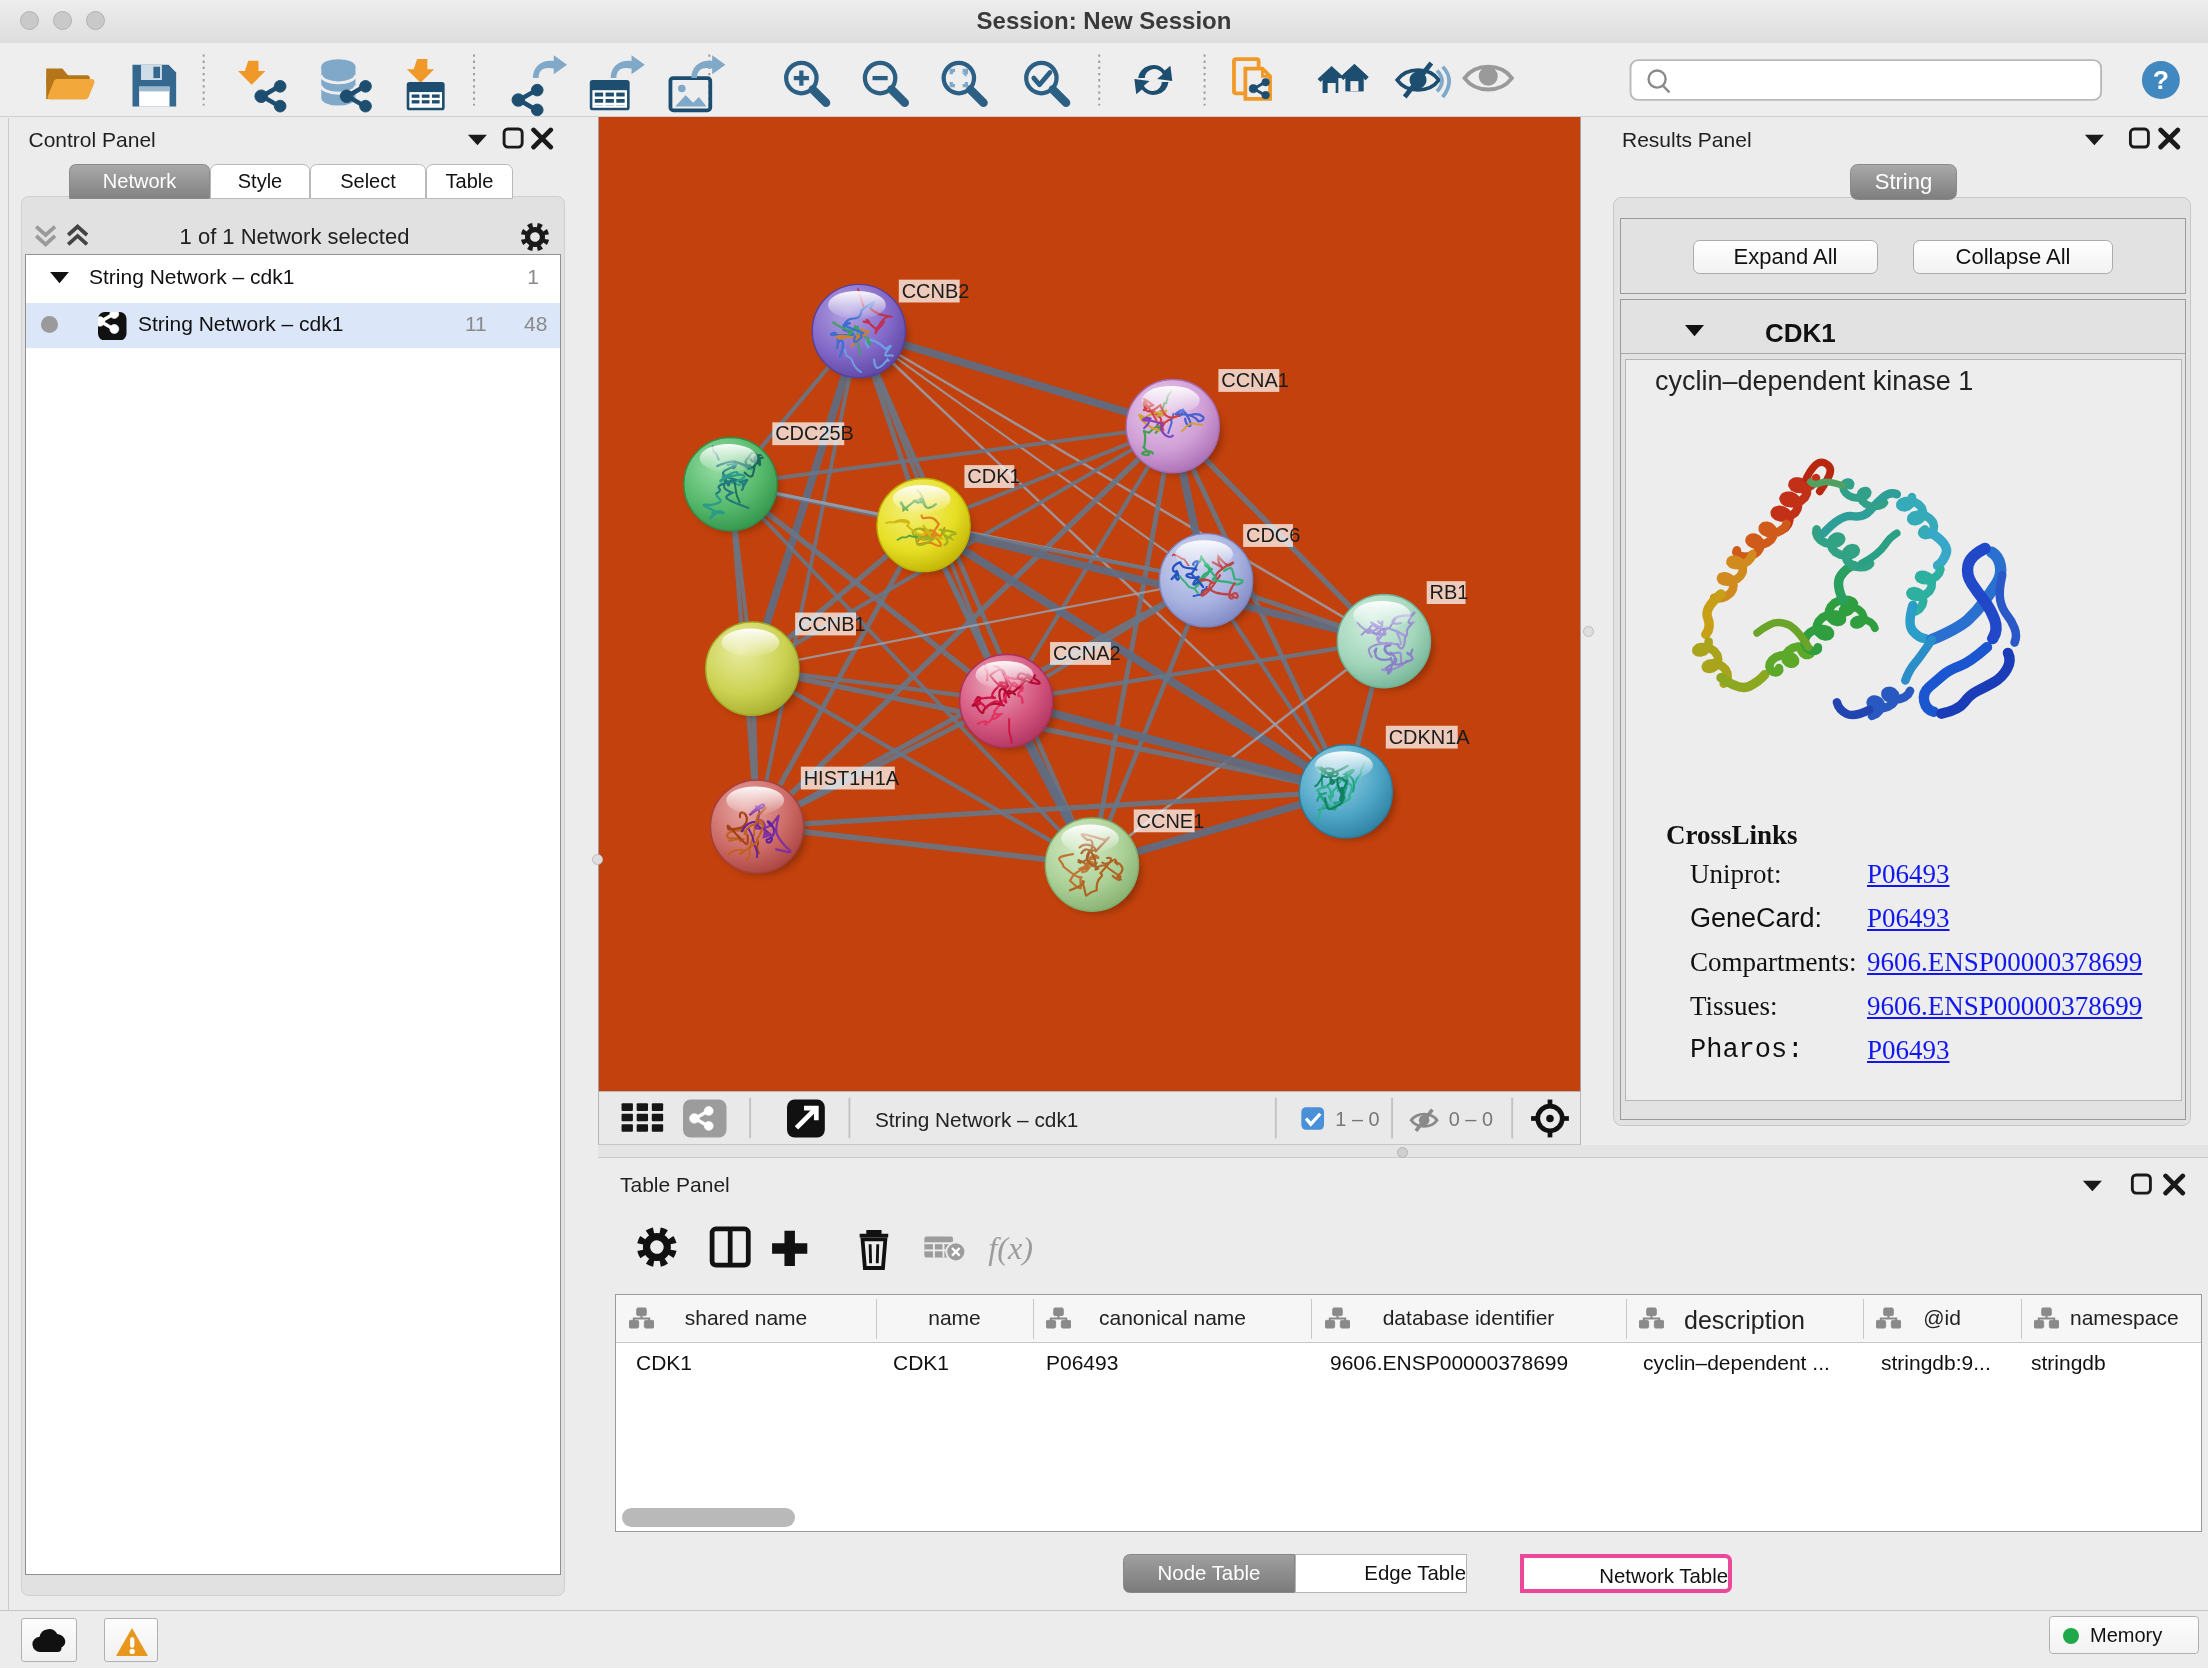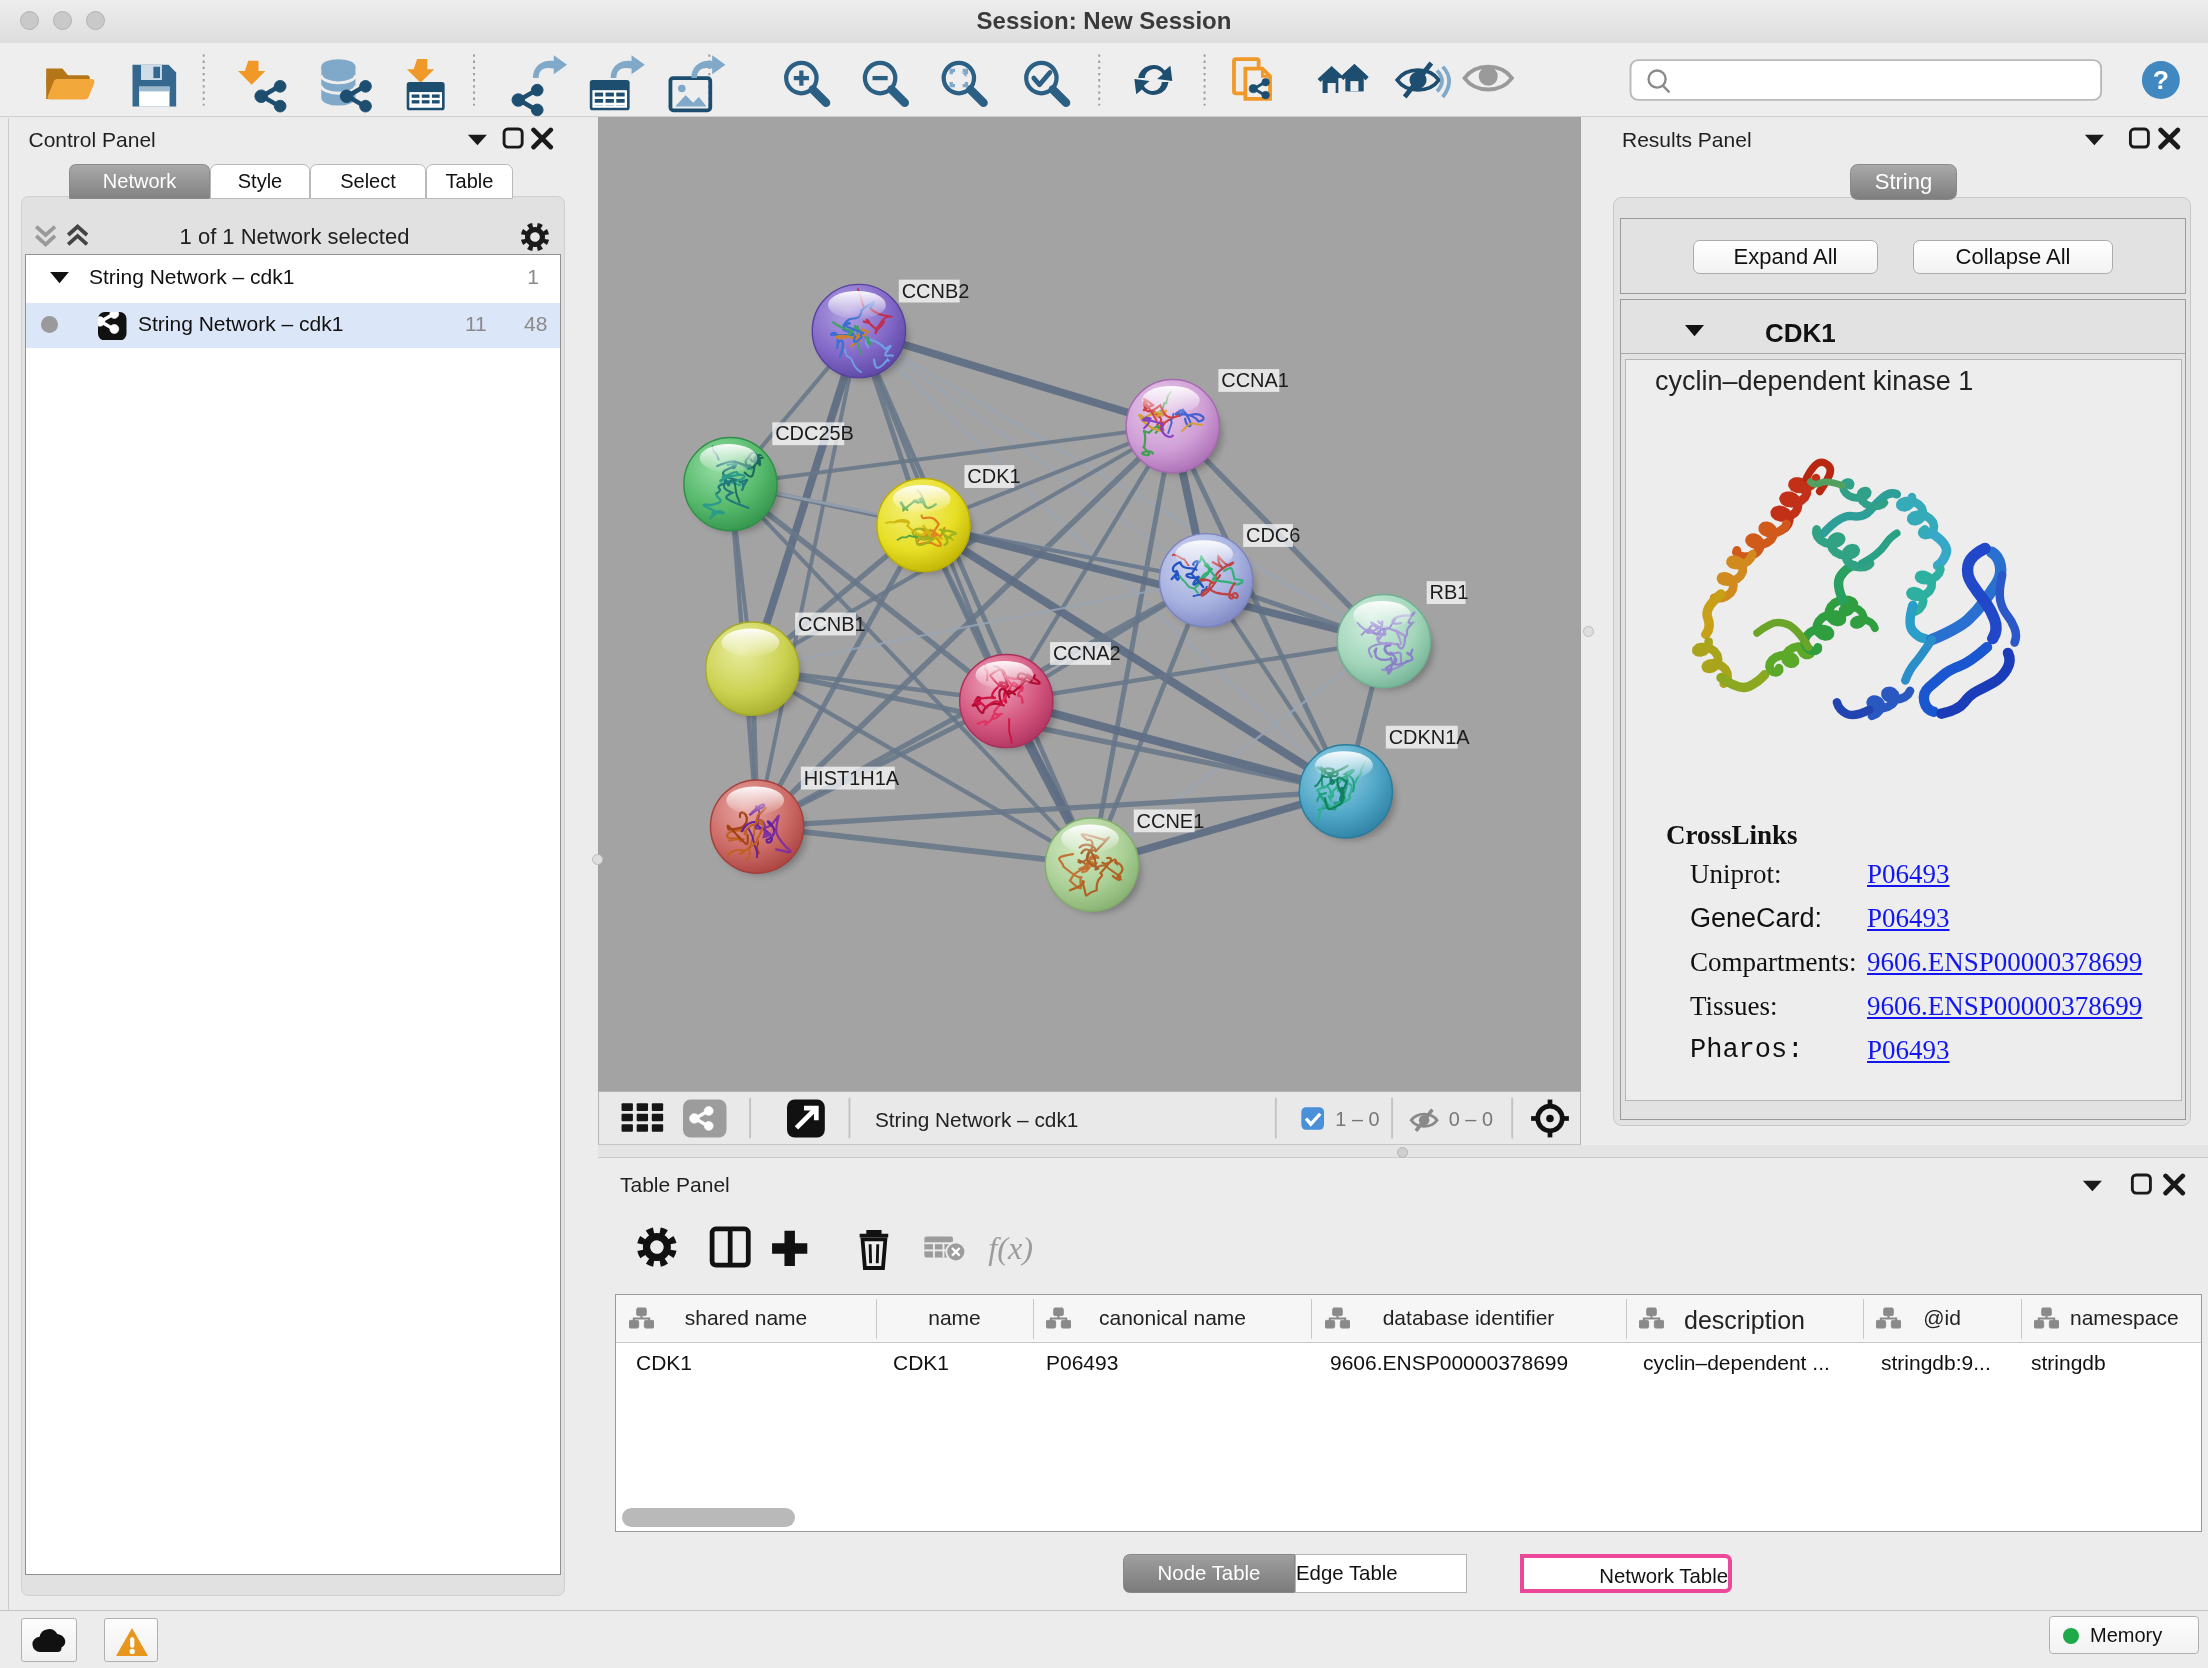--- a/index.html
+++ b/index.html
@@ -242,21 +242,21 @@
           <circle cx="7" cy="18" r="7"></circle>
           <circle cx="28" cy="7" r="6.5"></circle>
           <circle cx="28" cy="29" r="6.5"></circle>
         </g>
       </svg>
       <div class="abs" style="left:112px;top:8.6px;font-size:21px;color:#111">String Network – cdk1</div>
       <div class="abs" style="left:439px;top:8.6px;font-size:21px;color:#8a8a8a">11</div>
       <div class="abs" style="left:498px;top:8.6px;font-size:21px;color:#8a8a8a">48</div>
     </div>
   </div>
-<div class="abs" style="left:598px;top:117px;width:983px;height:974px;background:#a3a3a3;border-left:1.4px solid #a0a0a0;border-right:1.4px solid #a0a0a0">
+<div class="abs" style="left:598px;top:117px;width:983px;height:974px;background:#c2410c;border-left:1.4px solid #a0a0a0;border-right:1.4px solid #a0a0a0">
     <svg width="982" height="974" viewBox="0 0 1032 1024" style="position:absolute;left:0;top:0">
       <defs>
         <radialGradient id="gCCNB2" cx="0.38" cy="0.30" r="0.85">
           <stop offset="0" stop-color="#b3a2e2"></stop>
           <stop offset="0.55" stop-color="#8268c8"></stop>
           <stop offset="0.92" stop-color="#57419e"></stop>
           <stop offset="1" stop-color="#57419e"></stop>
         </radialGradient>
         <clipPath id="cCCNB2">
           <circle cx="273" cy="225" r="45"></circle>
@@ -797,21 +797,21 @@
     <div class="abs" style="left:20px;top:56px;font-size:21px;color:#111">CDK1</div>
     <div class="abs" style="left:277px;top:56px;font-size:21px;color:#111">CDK1</div>
     <div class="abs" style="left:430px;top:56px;font-size:21px;color:#111">P06493</div>
     <div class="abs" style="left:714px;top:56px;font-size:21px;color:#111">9606.ENSP00000378699</div>
     <div class="abs" style="left:1027px;top:56px;font-size:21px;color:#111">cyclin–dependent ...</div>
     <div class="abs" style="left:1265px;top:56px;font-size:21px;color:#111">stringdb:9...</div>
     <div class="abs" style="left:1415px;top:56px;font-size:21px;color:#111">stringdb</div>
     <div class="abs" style="left:5.7px;top:213px;width:173px;height:19px;border-radius:9.5px;background:#b9b9b9"></div>
   </div>
 <div class="abs" style="left:1123px;top:1554px;width:172px;height:39px;background:linear-gradient(#9f9f9f,#7b7b7b);border:1px solid #888;border-radius:6.7px 0 0 6.7px;color:#fff;font-size:20.4px;text-align:center;line-height:37px">Node Table</div>
-<div class="abs" style="left:1295px;top:1554px;width:172px;height:39px;background:#fff;border:1px solid #b5b5b5;color:#111;font-size:20.4px;text-align:left;line-height:37px">Edge Table</div>
+<div class="abs" style="left:1295px;top:1554px;width:172px;height:39px;background:#fff;border:1px solid #b5b5b5;color:#111;font-size:20.4px;text-align:right;line-height:37px">Edge Table</div>
 <div class="abs" style="left:1520px;top:1554px;width:212px;height:39px;background:#fff;border:4px solid #ec4899;border-radius:0 6.7px 6.7px 0;color:#111;font-size:20.4px;text-align:right;line-height:37px">Network Table</div>
 <div class="abs" style="left:0;top:1610px;width:2208px;height:58px;background:#ececec;border-top:1px solid #c6c6c6"></div>
 <div class="abs" style="left:21px;top:1618px;width:56px;height:44px;background:linear-gradient(#fdfdfd,#f0f0f0);border:1.4px solid #b0b0b0;border-radius:2.9px">
     <svg style="position:absolute;left:8.6px;top:9.5px" width="38" height="25" viewBox="0 0 40 26">
       <path d="M10 24 a8 8 0 0 1-1-16 a10 10 0 0 1 19-2 a7 7 0 0 1 2 14 z" fill="#111"></path>
       <circle cx="27" cy="12" r="7" fill="#111"></circle>
       <rect x="8" y="16" width="24" height="8" rx="4" fill="#111"></rect>
     </svg>
   </div>
 <div class="abs" style="left:104px;top:1618px;width:54px;height:44px;background:linear-gradient(#fdfdfd,#f0f0f0);border:1.4px solid #b0b0b0;border-radius:2.9px">

